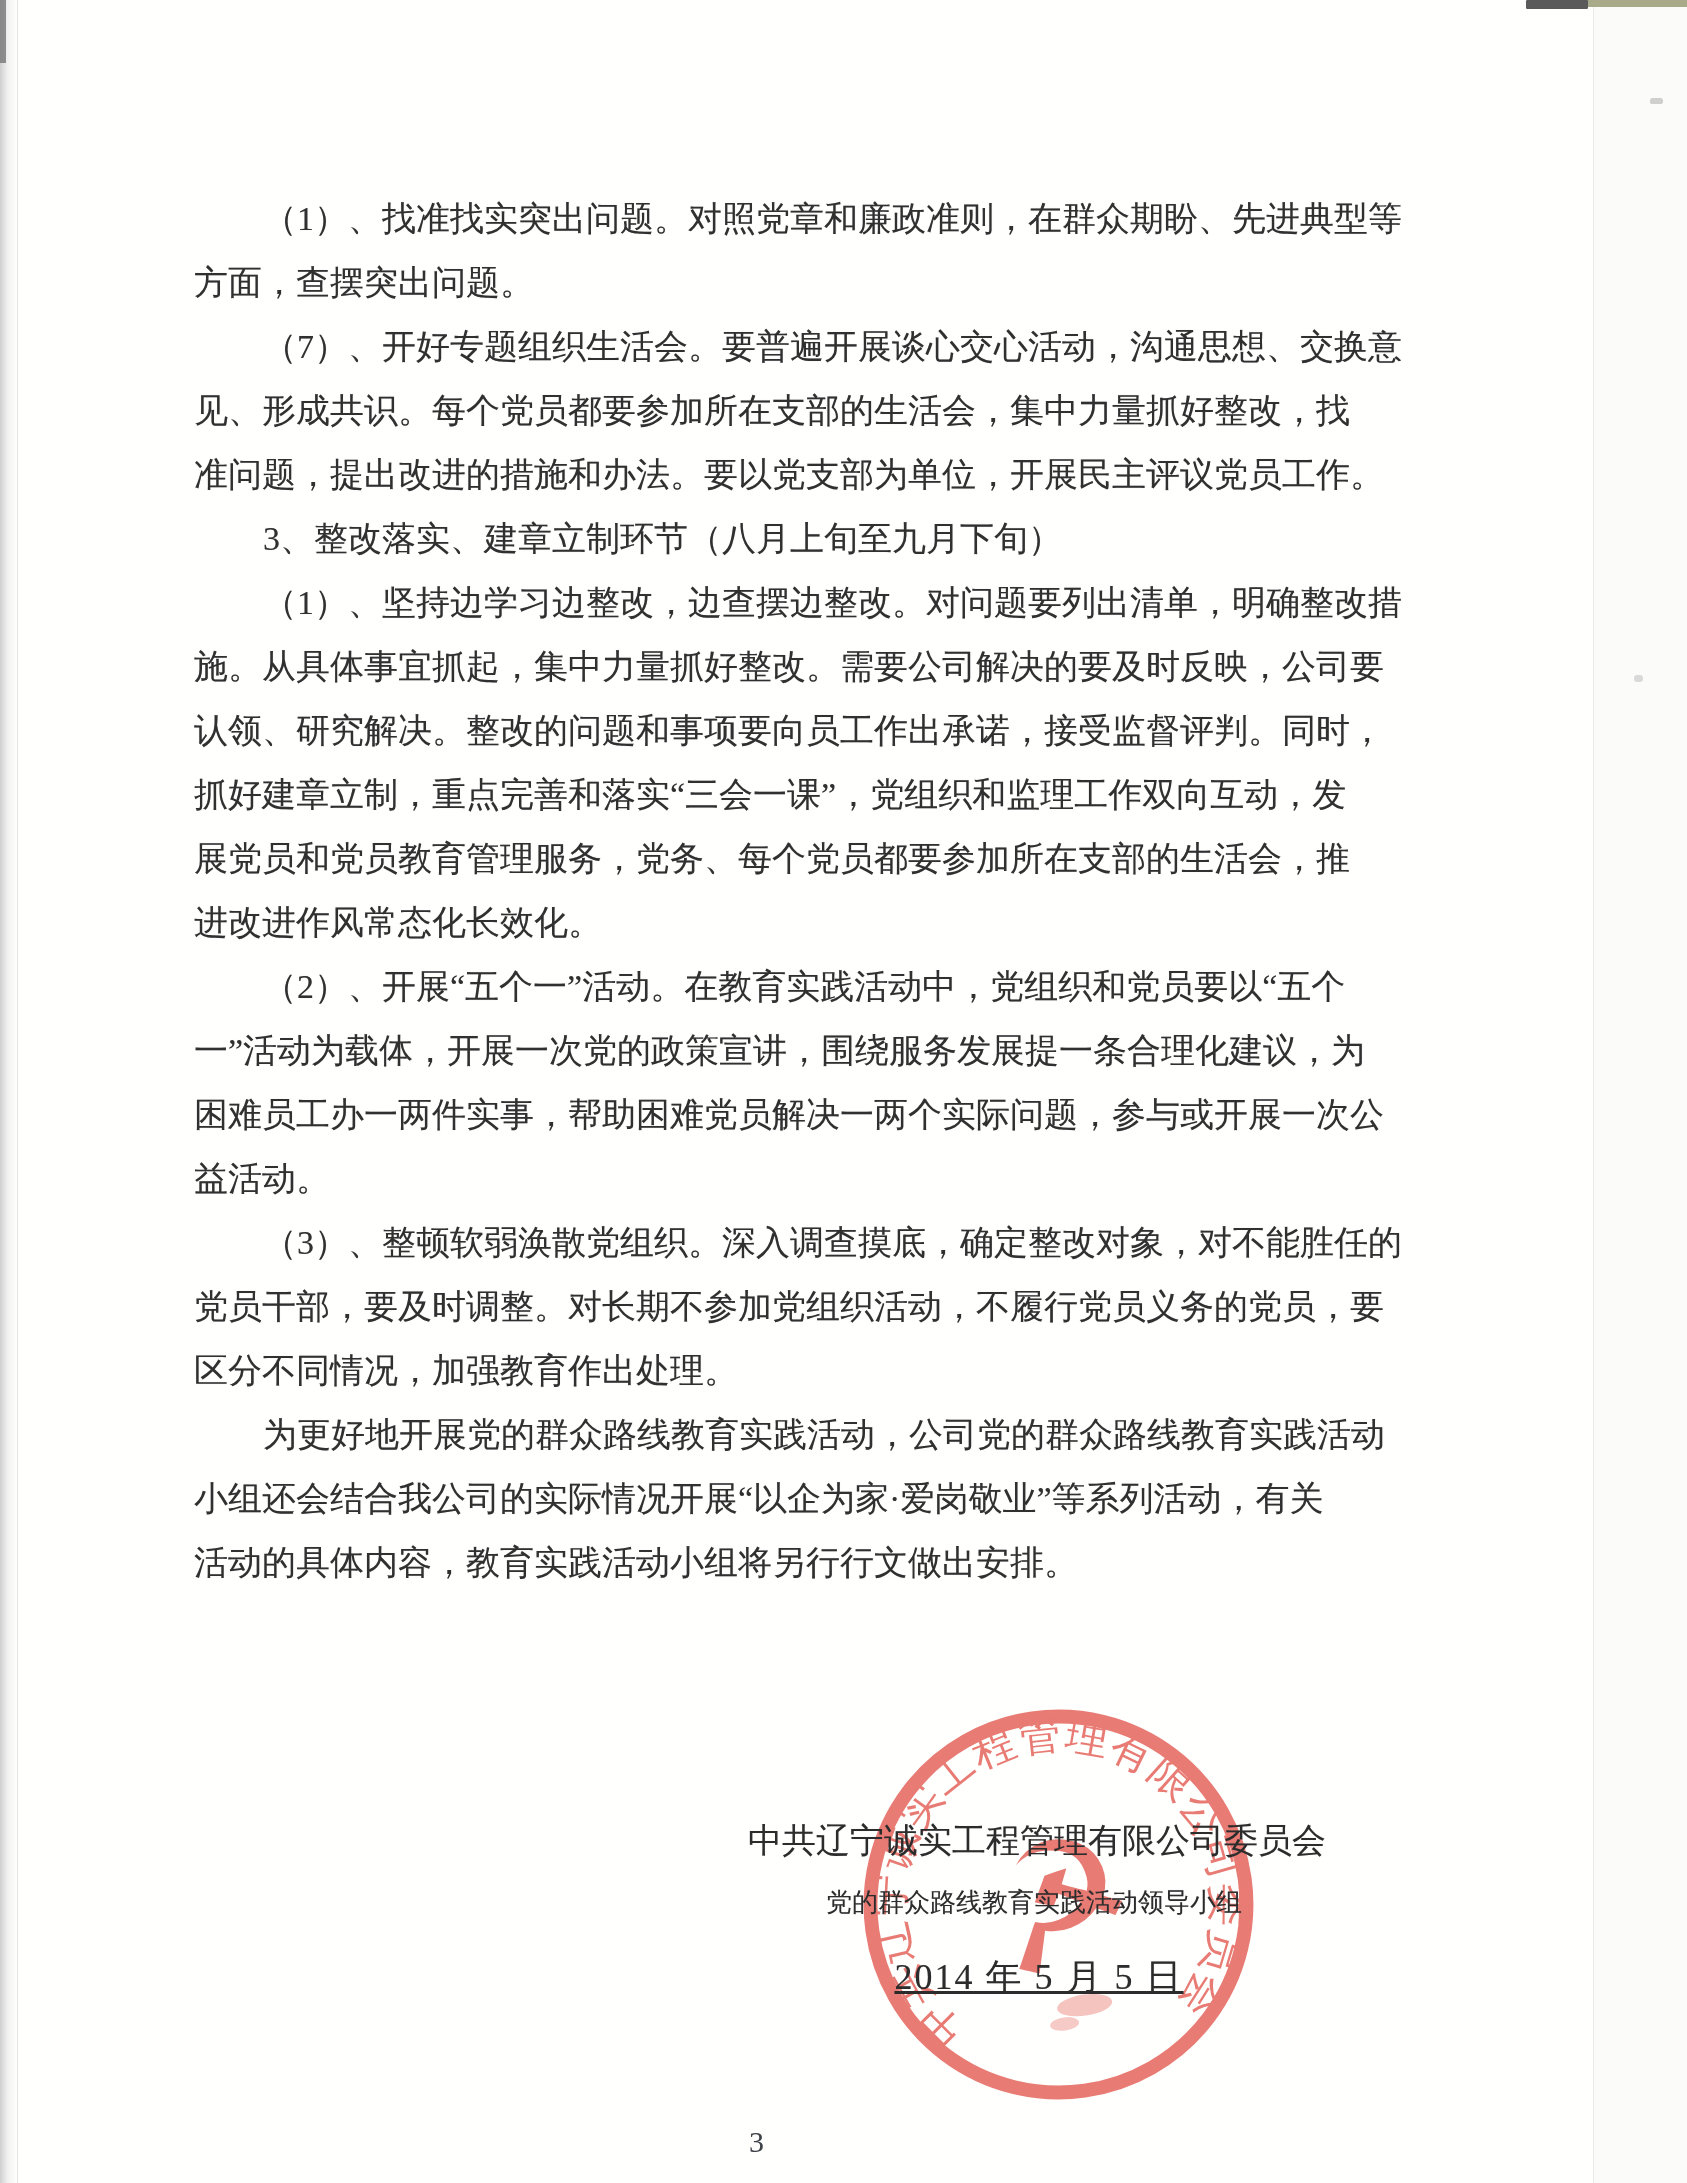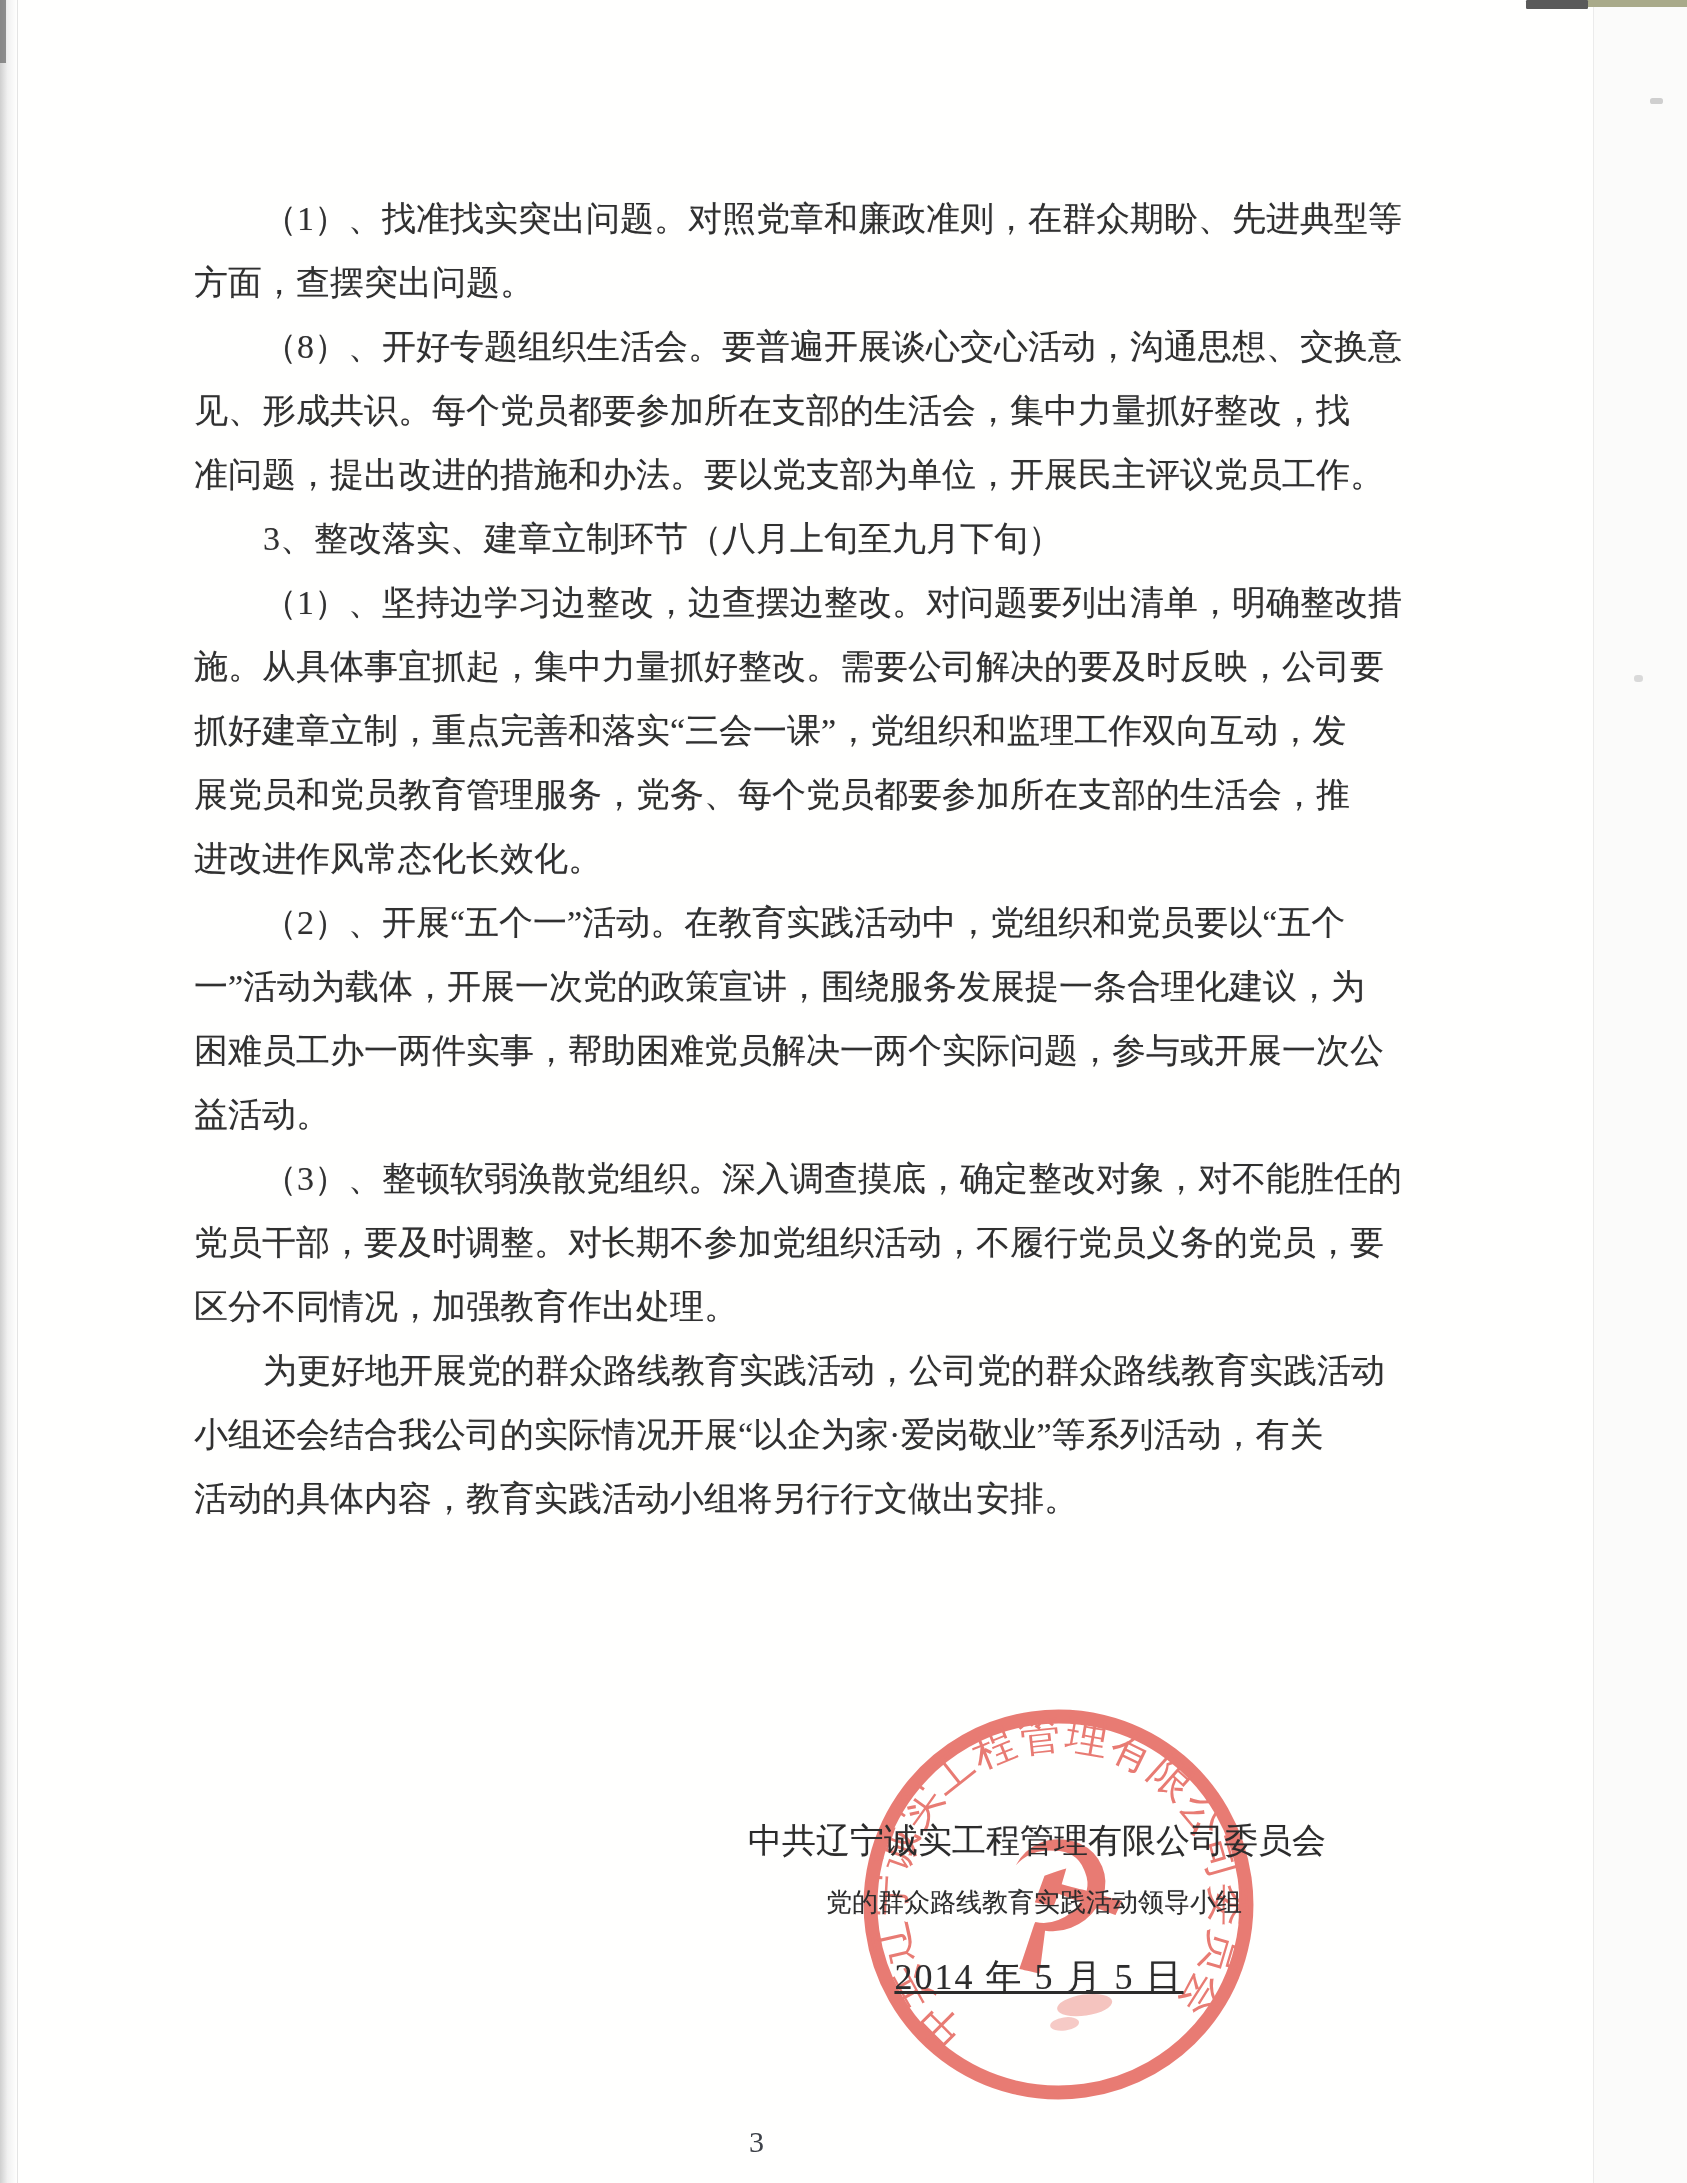--- a/index.html
+++ b/index.html
@@ -71,26 +71,27 @@
   <div class="artifact" id="right-strip"></div>
   <div class="artifact" id="paper-edge-line"></div>
   <div class="artifact" id="corner-olive"></div>
   <div class="artifact" id="corner-dark"></div>
   <div class="artifact" id="speck-1"></div>
   <div class="artifact" id="speck-2"></div>
 
   <div id="body-text">
     <div class="line indent">（1）、找准找实突出问题。对照党章和廉政准则，在群众期盼、先进典型等</div>
     <div class="line">方面，查摆突出问题。</div>
-    <div class="line indent">（8）、开好专题组织生活会。要普遍开展谈心交心活动，沟通思想、交换意</div>
+    <div class="line indent">（7）、开好专题组织生活会。要普遍开展谈心交心活动，沟通思想、交换意</div>
     <div class="line">见、形成共识。每个党员都要参加所在支部的生活会，集中力量抓好整改，找</div>
     <div class="line">准问题，提出改进的措施和办法。要以党支部为单位，开展民主评议党员工作。</div>
     <div class="line indent">3、整改落实、建章立制环节（八月上旬至九月下旬）</div>
     <div class="line indent">（1）、坚持边学习边整改，边查摆边整改。对问题要列出清单，明确整改措</div>
     <div class="line">施。从具体事宜抓起，集中力量抓好整改。需要公司解决的要及时反映，公司要</div>
+    <div class="line">认领、研究解决。整改的问题和事项要向员工作出承诺，接受监督评判。同时，</div>
     <div class="line">抓好建章立制，重点完善和落实“三会一课”，党组织和监理工作双向互动，发</div>
     <div class="line">展党员和党员教育管理服务，党务、每个党员都要参加所在支部的生活会，推</div>
     <div class="line">进改进作风常态化长效化。</div>
     <div class="line indent">（2）、开展“五个一”活动。在教育实践活动中，党组织和党员要以“五个</div>
     <div class="line">一”活动为载体，开展一次党的政策宣讲，围绕服务发展提一条合理化建议，为</div>
     <div class="line">困难员工办一两件实事，帮助困难党员解决一两个实际问题，参与或开展一次公</div>
     <div class="line">益活动。</div>
     <div class="line indent">（3）、整顿软弱涣散党组织。深入调查摸底，确定整改对象，对不能胜任的</div>
     <div class="line">党员干部，要及时调整。对长期不参加党组织活动，不履行党员义务的党员，要</div>
     <div class="line">区分不同情况，加强教育作出处理。</div>

